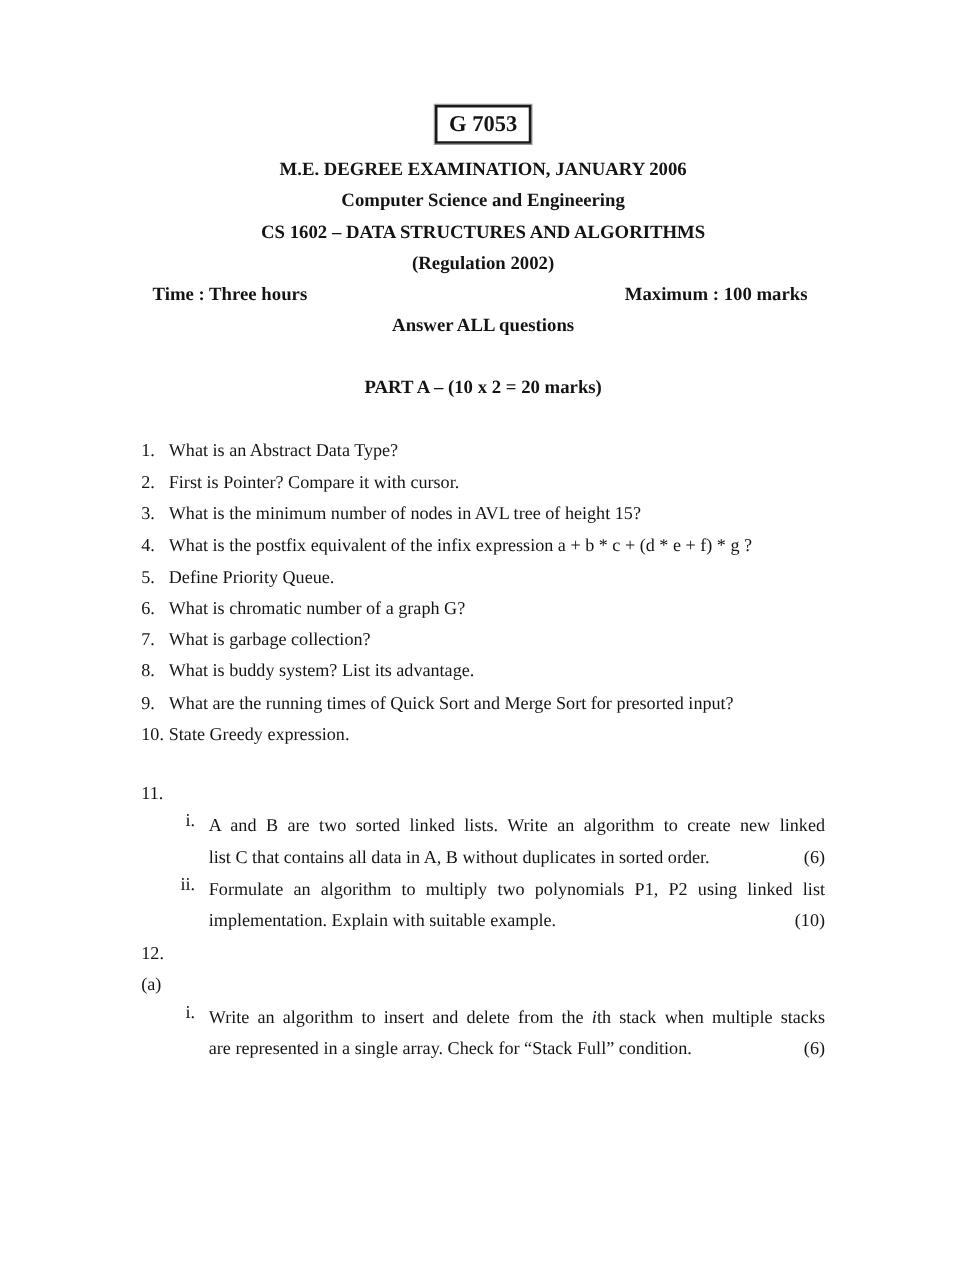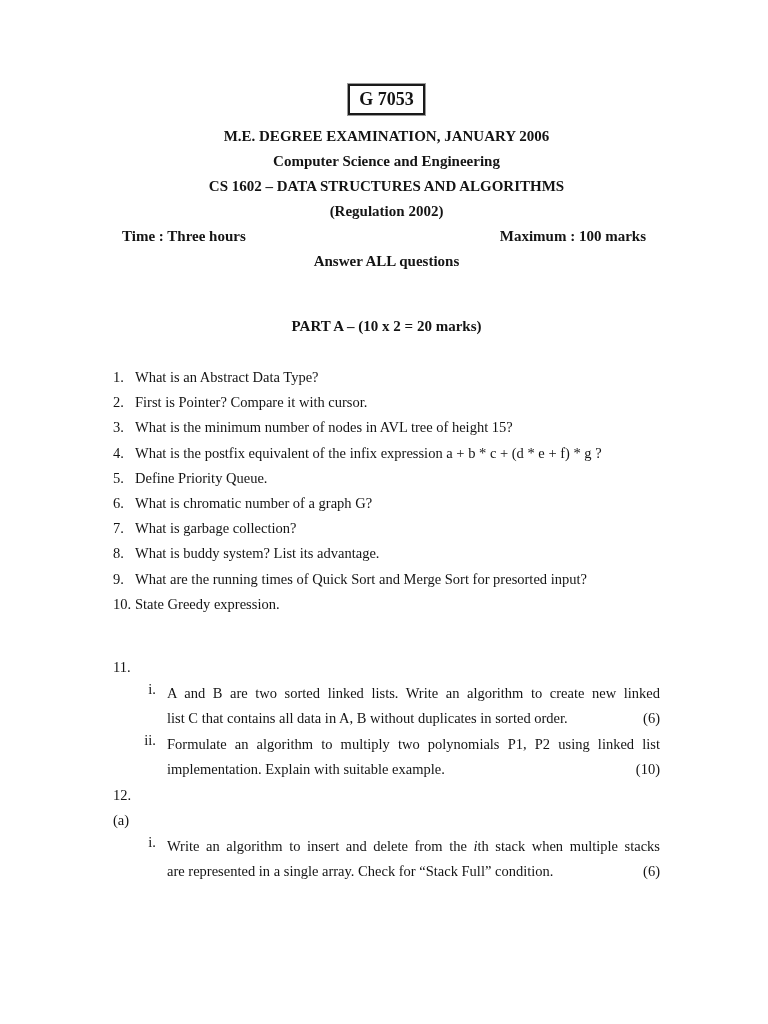--- a/index.html
+++ b/index.html
@@ -55,34 +55,34 @@
     line-height: 25px;
     padding: 0 14px 0 9px;
   }
 
   .part-heading {
     font-size: 15px;
     font-weight: bold;
     line-height: 25px;
     text-align: center;
   }
-  .part-a-heading { margin-top: 40px; }
+  .part-a-heading { margin-top: 24px; }
   .part-b-heading { margin-top: 13px; }
 
   .qa-list { margin-top: 26px; font-size: 14.5px; }
   .qa-row {
     display: flex;
     line-height: 25.2px;
   }
   .qa-num { width: 22px; flex: 0 0 22px; }
   .qa-text { flex: 1; }
 
   .pb-block { font-size: 14.5px; }
   .qnum { line-height: 25.5px; }
-  .q11-num { margin-top: 38px; }
+  .q11-num { margin-top: 22px; }
 
   .pb-item {
     display: flex;
     margin-left: 22px;
   }
   .roman {
     flex: 0 0 21px;
     width: 21px;
     text-align: right;
     margin-right: 11px;

